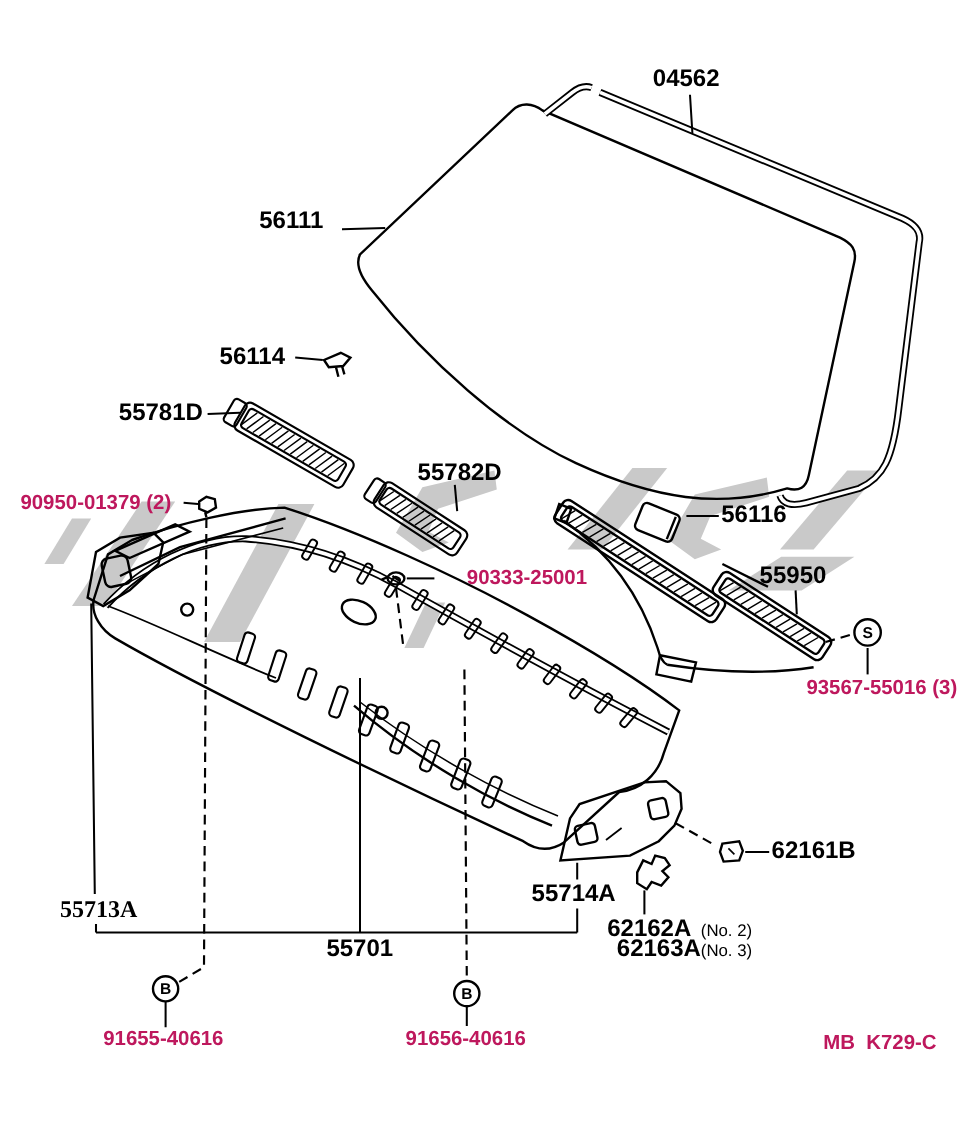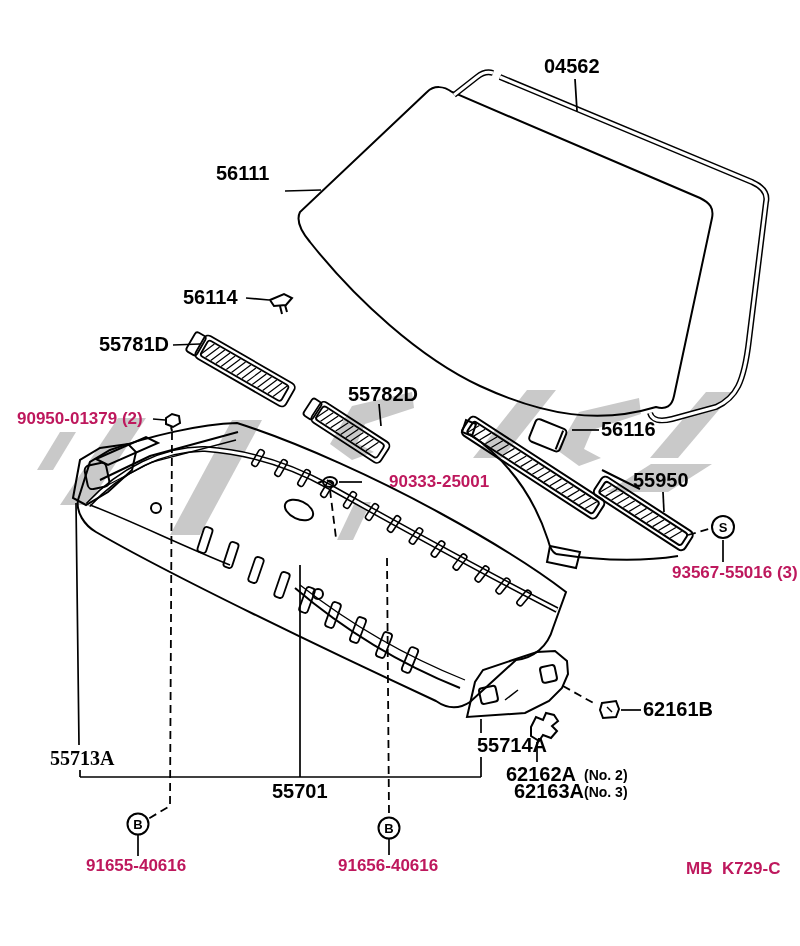--- a/index.html
+++ b/index.html
@@ -1,21 +1,21 @@
 <!DOCTYPE html>
 <html><head>
 <meta charset="utf-8">
 <style>
   html,body{margin:0;padding:0;background:#fff;}
   #stage{position:relative;width:800px;height:946px;background:#fff;overflow:hidden;
          font-family:"Liberation Sans", sans-serif;}
   #art{position:absolute;left:0;top:0;}
   .lbl{position:absolute;font-weight:bold;font-size:20px;color:#000;white-space:pre;line-height:1;}
   .lbl-sm{position:absolute;font-weight:bold;font-size:17px;color:#be185d;white-space:pre;line-height:1;}
-  .lbl-xs{position:absolute;font-weight:bold;font-size:14px;color:#000;white-space:pre;line-height:1;}
+  .lbl-xs{position:absolute;font-weight:normal;font-size:14px;color:#000;white-space:pre;line-height:1;}
   .sym{position:absolute;font-weight:bold;font-size:13px;color:#000;transform:translate(-50%,-50%);line-height:1;}
 </style>
 </head>
 <body>
 
 <div id="stage">
 
 <svg id="art" width="800" height="946" viewBox="0 0 800 946">
 
   <g fill="#c9c9c9" stroke="none">
@@ -190,32 +190,32 @@
   </g>
 
   <g fill="none" stroke="#000" stroke-width="2">
     <circle cx="138" cy="824" r="10.5"></circle>
     <circle cx="389" cy="828" r="10.5"></circle>
     <circle cx="723" cy="527" r="11"></circle>
   </g>
 </svg>
 
   <div class="lbl" style="left:544px;top:56px;">04562</div>
-  <div class="lbl" style="left:216px;top:163px;text-align:center;">56111</div>
+  <div class="lbl" style="left:216px;top:174px;text-align:center;">56111</div>
   <div class="lbl" style="left:183px;top:287px;">56114</div>
   <div class="lbl" style="left:99px;top:334px;">55781D</div>
   <div class="lbl" style="left:348px;top:384px;">55782D</div>
   <div class="lbl-sm" style="left:17px;top:410px;">90950-01379 (2)</div>
   <div class="lbl-sm" style="left:365px;top:473px;margin-left:24px;">90333-25001</div>
   <div class="lbl" style="left:601px;top:419px;">56116</div>
   <div class="lbl" style="left:633px;top:470px;">55950</div>
   <div class="lbl-sm" style="left:672px;top:564px;">93567-55016 (3)</div>
   <div class="lbl" style="left:643px;top:699px;">62161B</div>
   <div class="lbl" style="left:50px;top:748px;font-family:Liberation Serif, serif;">55713A</div>
-  <div class="lbl" style="left:477px;top:735px;">55714A</div>
+  <div class="lbl" style="left:443px;top:735px;">55714A</div>
   <div class="lbl" style="left:506px;top:764px;">62162A</div>
   <div class="lbl-xs" style="left:584px;top:768px;">(No. 2)</div>
   <div class="lbl" style="left:514px;top:781px;">62163A</div>
   <div class="lbl-xs" style="left:584px;top:785px;">(No. 3)</div>
   <div class="lbl" style="left:272px;top:781px;">55701</div>
   <div class="lbl-sm" style="left:86px;top:857px;">91655-40616</div>
   <div class="lbl-sm" style="left:338px;top:857px;">91656-40616</div>
   <div class="lbl-sm" style="left:686px;top:860px;text-align:right;">MB  K729-C</div>
 
   <span class="sym" style="left:138px;top:824px;">B</span>

